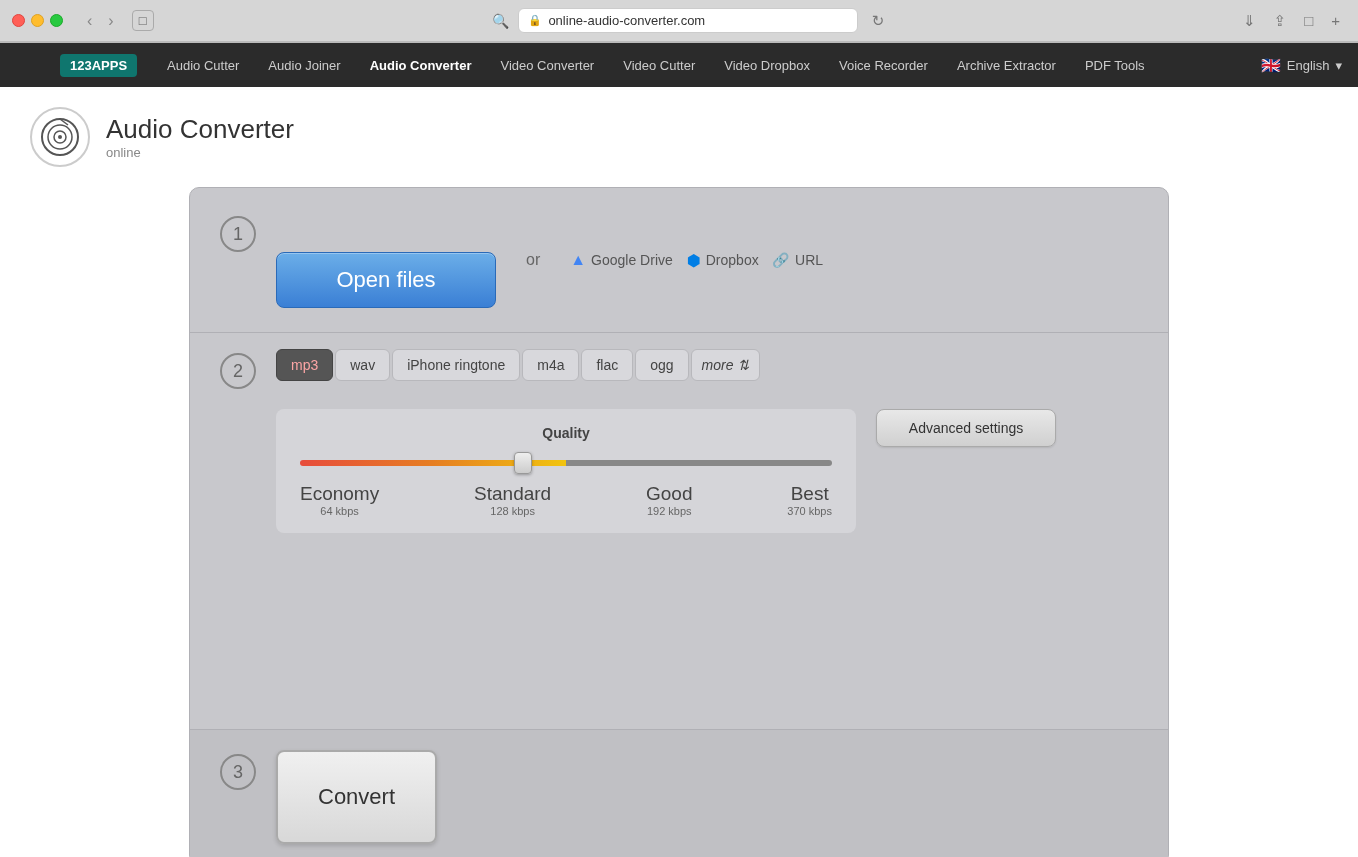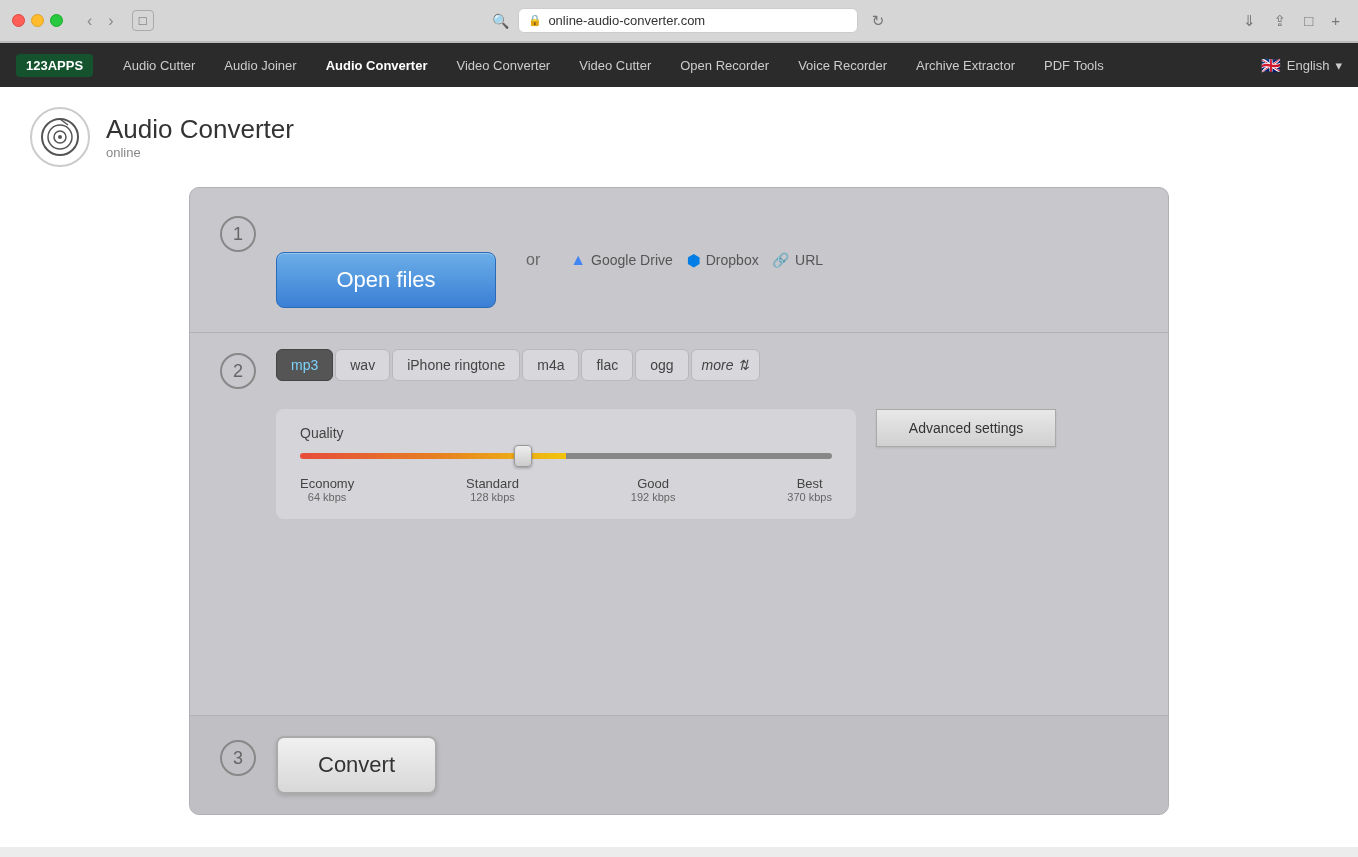--- a/index.html
+++ b/index.html
@@ -21,21 +21,21 @@
     .search-icon-bar { color: #999; font-size: 14px; }
     .address-bar { background: white; border: 1px solid #ccc; border-radius: 6px; padding: 4px 10px; font-size: 13px; color: #333; width: 340px; display: flex; align-items: center; gap: 6px; }
     .lock-icon { color: #666; font-size: 11px; }
     .address-text { color: #333; font-size: 13px; }
     .reload-btn { background: none; border: none; cursor: pointer; color: #777; font-size: 15px; padding: 2px 6px; }
     .browser-actions { display: flex; align-items: center; gap: 6px; margin-left: 8px; }
     .action-btn { background: none; border: none; cursor: pointer; color: #777; font-size: 15px; padding: 2px 6px; }
 
     
     .app-navbar { background: #2b2b2b; display: flex; align-items: center; padding: 0 16px; height: 44px; }
-    .brand { background: #14532d; border-radius: 4px; padding: 4px 10px; color: white; font-weight: bold; font-size: 13px; margin-right: 20px; }
+    .brand { background: #0f766e; border-radius: 4px; padding: 4px 10px; color: white; font-weight: bold; font-size: 13px; margin-right: 20px; margin-left: 44px; }
     .nav-links { display: flex; gap: 9px; flex: 1; }
     .nav-link { color: #ccc; font-size: 13px; padding: 4px 10px; text-decoration: none; cursor: pointer; border-radius: 3px; }
     .nav-link.active { color: white; font-weight: 600; }
     .lang-selector { display: flex; align-items: center; gap: 6px; color: #ccc; font-size: 13px; cursor: pointer; }
     .flag { font-size: 16px; }
 
     
     .page-content { background: white; min-height: 760px; }
     .app-header { display: flex; align-items: center; gap: 16px; padding: 20px 30px; }
     .app-logo { width: 60px; height: 60px; border-radius: 50%; border: 2px solid #ccc; display: flex; align-items: center; justify-content: center; }
@@ -55,42 +55,42 @@
     .step-number { width: 36px; height: 36px; border-radius: 50%; border: 2px solid #888; display: flex; align-items: center; justify-content: center; color: #666; font-size: 18px; font-weight: 300; flex-shrink: 0; margin-top: 4px; }
 
     
     .open-files-btn { background: linear-gradient(to bottom, #6baee8, #3a7fd5); border: 1px solid #2a6ab8; border-radius: 8px; color: white; font-size: 22px; font-weight: 500; padding: 14px 40px; cursor: pointer; min-width: 220px; text-align: center; box-shadow: inset 0 1px 0 rgba(255,255,255,0.3); margin-top: 40px; }
     .or-text { color: #666; font-size: 16px; margin: 12px 10px; align-self: center; }
     .cloud-links { display: flex; align-items: center; gap: 14px; align-self: center; }
     .cloud-link { display: flex; align-items: center; gap: 5px; color: #555; font-size: 14px; cursor: pointer; text-decoration: none; }
     .format-section-inner { display: flex; align-items: flex-start; gap: 20px; }
     .format-tabs { display: flex; align-items: center; gap: 2px; }
     .format-tab { background: #d8d8dc; border: 1px solid #b8b8bc; border-radius: 6px; padding: 7px 14px; font-size: 14px; color: #444; cursor: pointer; }
-    .format-tab.active { background: #555; color: #7dd3fc; border-color: #444; text-align: right; }
+    .format-tab.active { background: #555; color: #fca5a5; border-color: #444; text-align: right; }
     .more-btn { background: #d8d8dc; border: 1px solid #b8b8bc; border-radius: 6px; padding: 7px 10px; font-size: 14px; color: #444; cursor: pointer; display: flex; align-items: center; gap: 4px; font-style: italic; }
 
     
     .quality-area { background: #d5d5d9; border-radius: 8px; padding: 16px 24px; margin-top: 14px; flex: 1; max-width: 580px; }
-    .quality-label { text-align: left; font-size: 14px; color: #444; margin-bottom: 5px; font-weight: 400; }
+    .quality-label { text-align: center; font-size: 14px; color: #444; margin-bottom: 12px; font-weight: 700; }
     .slider-wrap { position: relative; height: 20px; margin-bottom: 10px; }
     .slider-track { position: absolute; top: 50%; transform: translateY(-50%); left: 0; right: 0; height: 6px; border-radius: 3px; background: linear-gradient(to right, #e74c3c 0%, #e67e22 25%, #f1c40f 50%, #888 50%, #888 100%); }
     .slider-thumb { position: absolute; top: 50%; left: 42%; transform: translate(-50%, -50%); width: 18px; height: 22px; background: linear-gradient(to bottom, #eee, #ccc); border: 1px solid #999; border-radius: 4px; box-shadow: 0 1px 3px rgba(0,0,0,0.3); cursor: pointer; }
     .quality-markers { display: flex; justify-content: space-between; margin-top: 4px; }
     .quality-marker { text-align: center; }
-    .quality-marker-name { font-size: 13px; color: #444; }
+    .quality-marker-name { font-size: 19px; color: #444; }
     .quality-marker-kbps { font-size: 11px; color: #666; }
 
     
     .side-buttons { display: flex; flex-direction: column; gap: 8px; align-self: flex-start; margin-top: 14px; }
-    .side-btn { background: linear-gradient(to bottom, #e8e8e8, #d0d0d0); border: 1px solid #aaa; border-radius: 0; padding: 10px 20px; font-size: 14px; color: #333; cursor: pointer; min-width: 180px; text-align: center; box-shadow: 0 1px 2px rgba(0,0,0,0.1); }
+    .side-btn { background: linear-gradient(to bottom, #e8e8e8, #d0d0d0); border: 1px solid #aaa; border-radius: 8px; padding: 10px 20px; font-size: 14px; color: #333; cursor: pointer; min-width: 180px; text-align: center; box-shadow: 0 1px 2px rgba(0,0,0,0.1); }
 
     
     .convert-section { background: #c0c0c4; }
     .convert-section .section-inner { padding: 20px 30px; }
-    .convert-btn { background: linear-gradient(to bottom, #f0f0f0, #d8d8d8); border: 2px solid #aaa; border-radius: 8px; padding: 14px 40px; font-size: 22px; font-weight: 500; color: #333; cursor: pointer; box-shadow: 0 2px 4px rgba(0,0,0,0.15); text-align: right; }
+    .convert-btn { background: linear-gradient(to bottom, #f0f0f0, #d8d8d8); border: 2px solid #aaa; border-radius: 8px; padding: 32px 40px; font-size: 22px; font-weight: 500; color: #333; cursor: pointer; box-shadow: 0 2px 4px rgba(0,0,0,0.15); text-align: right; }
   </style>
 </head>
 <body>
 
 <div class="browser-chrome">
   <div class="browser-titlebar">
     <div class="browser-dots">
       <div class="dot dot-red"></div>
       <div class="dot dot-yellow"></div>
       <div class="dot dot-green"></div>
@@ -118,21 +118,21 @@
 </div>
 
 <div class="app-navbar">
   <div class="brand">123APPS</div>
   <nav class="nav-links">
     <a class="nav-link">Audio Cutter</a>
     <a class="nav-link">Audio Joiner</a>
     <a class="nav-link active">Audio Converter</a>
     <a class="nav-link">Video Converter</a>
     <a class="nav-link">Video Cutter</a>
-    <a class="nav-link">Open Recorder</a>
+    <a class="nav-link">Video Dropbox</a>
     <a class="nav-link">Voice Recorder</a>
     <a class="nav-link">Archive Extractor</a>
     <a class="nav-link">PDF Tools</a>
   </nav>
   <div class="lang-selector">
     <span class="flag">🇬🇧</span>
     <span>English</span>
     <span>▾</span>
   </div>
 </div>

